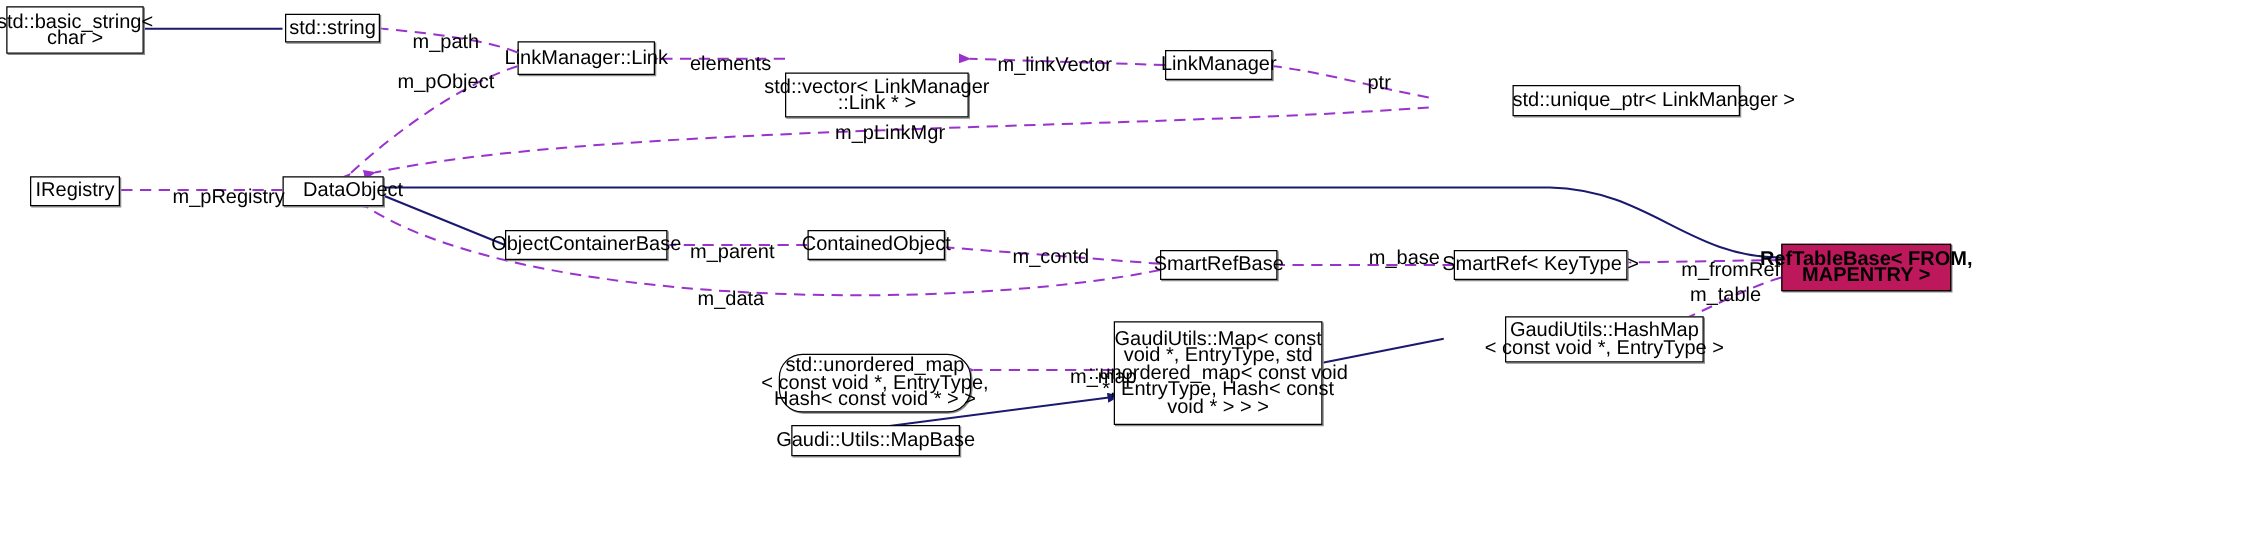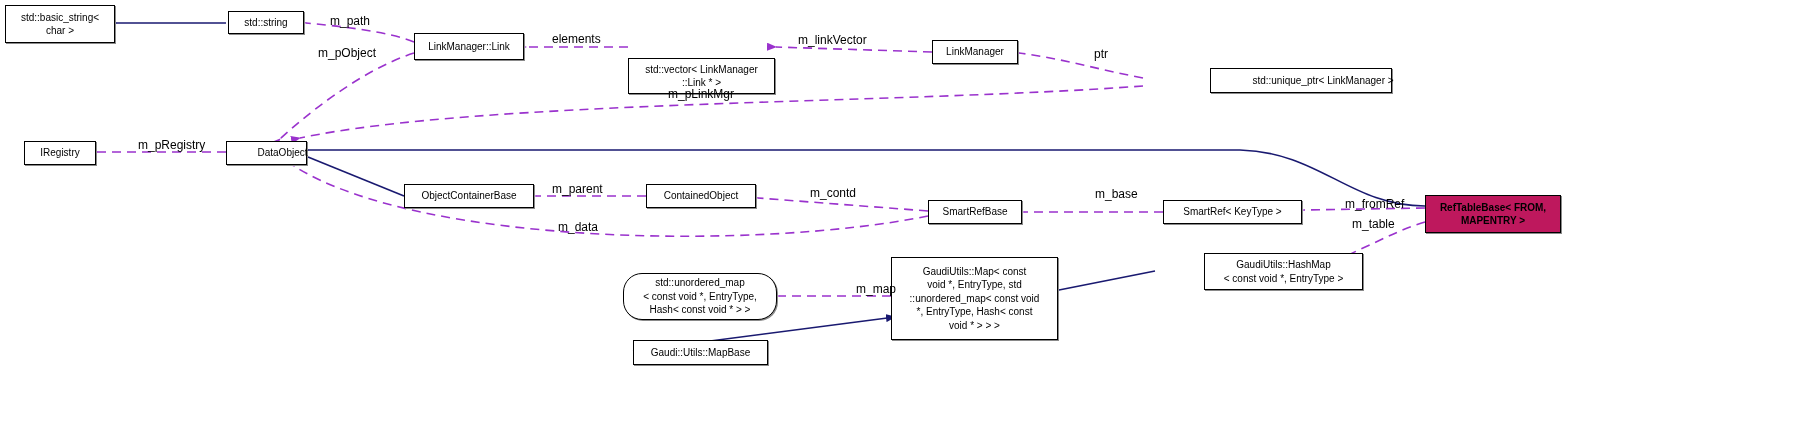--- a/index.html
+++ b/index.html
@@ -11,44 +11,45 @@
   }
   #canvas{position:relative;width:1808px;height:427px;}
   svg#edges{position:absolute;left:0;top:0;width:1808px;height:427px;}
 
   .node{
     position:absolute;
     box-sizing:border-box;
     border:1px solid #000000;
     background:#ffffff;
     color:#000000;
-    font-size:10px;
+    font-size:16px;
     line-height:13.5px;
     display:flex;
     align-items:center;
     justify-content:center;
     text-align:center;
     white-space:pre;
     letter-spacing:0px;
     z-index:3;
     box-shadow:1px 1px 0 0 #8a8a8a;
   }
   .node.hl{
     background:#be185d;
     border:1px solid #000000;
     font-weight:bold;
   }
   .elabel{
     position:absolute;
-    font-size:12px;
+    font-size:16px;
     line-height:13px;
     color:#000000;
     background:transparent;
     white-space:pre;
     z-index:4;
+    margin-top:12px;
   }
 </style>
 </head>
 <body>
 
 <div id="canvas">
 
   <svg id="edges" viewBox="0 0 1808 427" xmlns="http://www.w3.org/2000/svg">
     <defs>
       <marker id="inh" markerWidth="10" markerHeight="8" refX="9" refY="4" orient="auto" markerUnits="userSpaceOnUse">
@@ -108,21 +109,21 @@
       <div class="node" style="left: 1163px; top: 200px; width: 139px; height: 24px;">SmartRef&lt; KeyType &gt;</div>
       <div class="node hl" style="left: 1425px; top: 195px; width: 136px; height: 38px;">RefTableBase&lt; FROM,
 MAPENTRY &gt;</div>
       <div class="node" style="left: 1204px; top: 253px; width: 159px; height: 37px;">GaudiUtils::HashMap
 &lt; const void *, EntryType &gt;</div>
       <div class="node" style="left: 891px; top: 257px; width: 167px; height: 83px;">GaudiUtils::Map&lt; const
 void *, EntryType, std
 ::unordered_map&lt; const void
 *, EntryType, Hash&lt; const
 void * &gt; &gt; &gt;</div>
-      <div class="node" style="left: 623px; top: 273px; width: 154px; height: 47px; border-radius: 19px;">std::unordered_map
+      <div class="node" style="left: 623px; top: 283px; width: 154px; height: 47px; border-radius: 19px;">std::unordered_map
 &lt; const void *, EntryType,
 Hash&lt; const void * &gt; &gt;</div>
       <div class="node" style="left: 633px; top: 340px; width: 135px; height: 25px;">Gaudi::Utils::MapBase</div>
     </div>
 
   <div id="labels">
       <div class="elabel" style="left: 330px; top: 15px;">m_path</div>
       <div class="elabel" style="left: 318px; top: 47px;">m_pObject</div>
       <div class="elabel" style="left: 552px; top: 33px;">elements</div>
       <div class="elabel" style="left: 798px; top: 34px;">m_linkVector</div>

